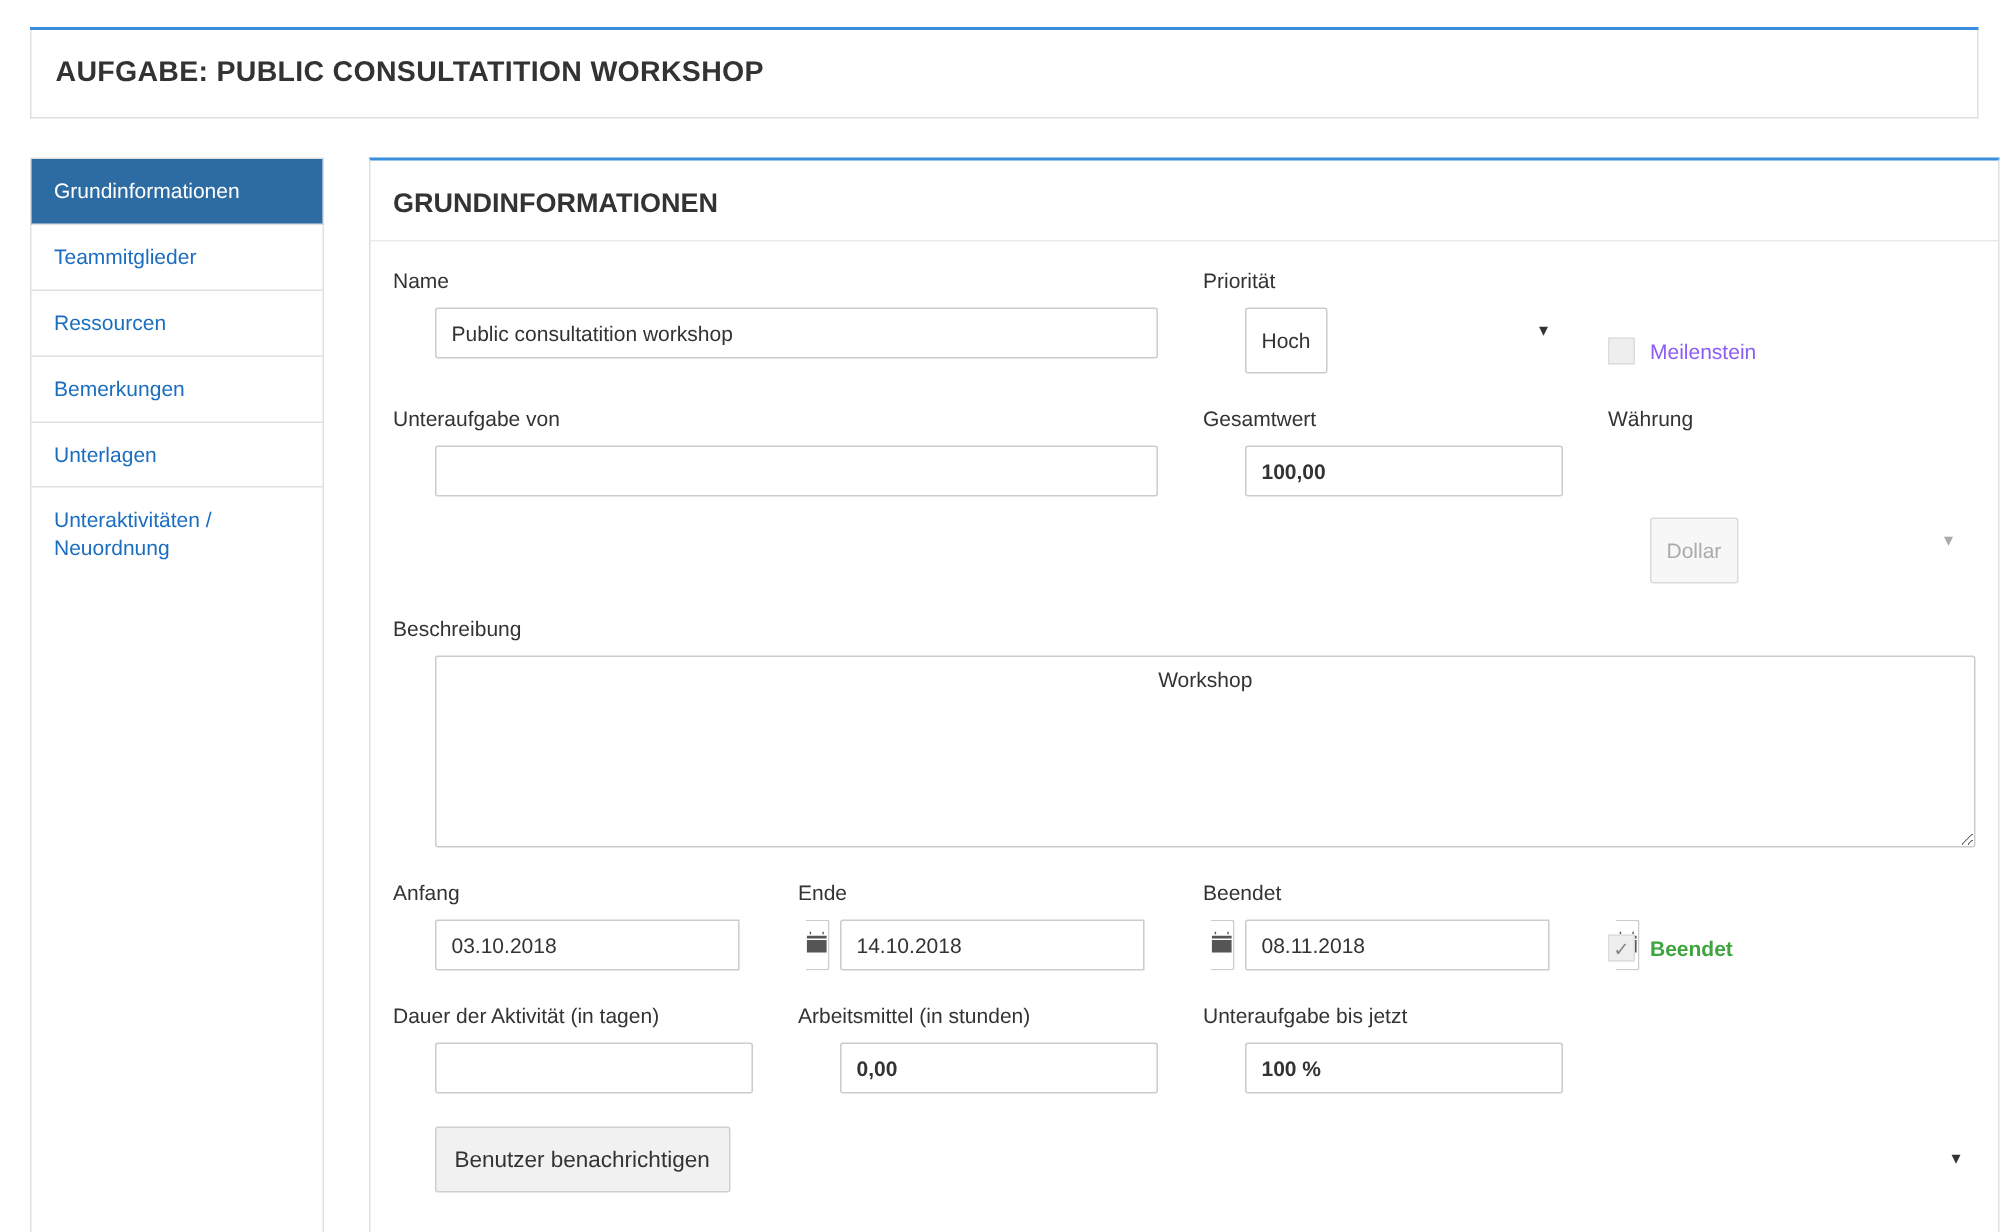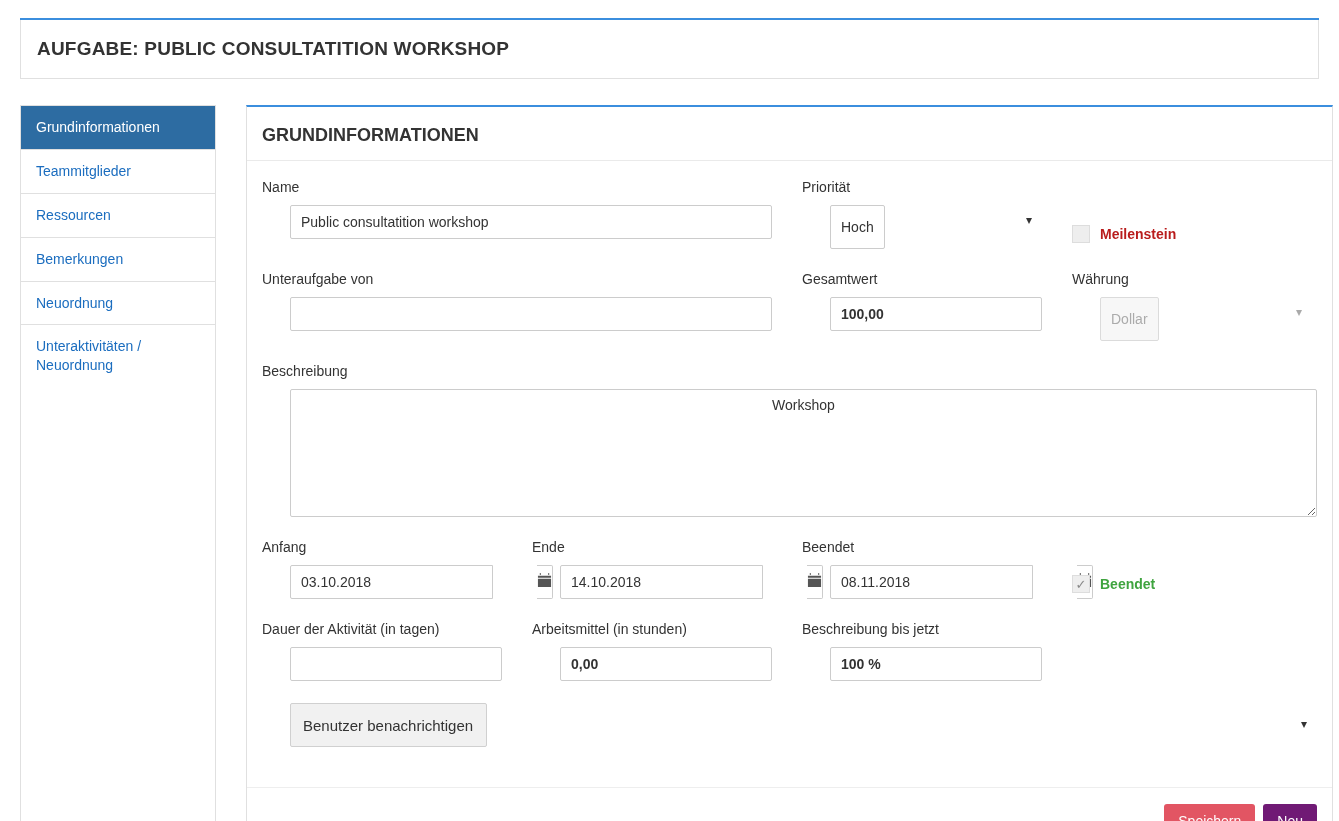--- a/index.html
+++ b/index.html
@@ -86,21 +86,21 @@
   display: flex;
   flex-direction: column;
 }
 .field label {
   font-size: 14px;
   color: #333;
   margin-bottom: 10px;
 }
 .w-wide { width: 510px; }
 .w-med { width: 240px; }
-.w-currency { width: 240px; }
+.w-currency { width: 240px; gap: 48px; }
 .w-textarea { width: 1055px; }
 .w-date { width: 240px; }
 .w-notify { width: 1055px; }
 
 input[type="text"], select, textarea {
   border: 1px solid #ccc;
   border-radius: 2px;
   padding: 7px 10px;
   font-size: 14px;
   font-family: inherit;
@@ -187,22 +187,22 @@
   align-items: center;
   justify-content: center;
   cursor: pointer;
 }
 .fake-checkbox.checked::after {
   content: "✓";
   font-size: 13px;
   color: #888;
 }
 .milestone-label {
-  color: #b91c1c;
-  font-weight: 700;
+  color: #8b5cf6;
+  font-weight: 400;
 }
 .finished-label {
   color: #3fa43f;
   font-weight: 700;
 }
 .notify-select {
   background: #f1f1f1;
   border: 1px solid #d0d0d0;
   height: 44px;
   padding: 11px 12px;
@@ -239,21 +239,21 @@
 <div class="container">
   <div class="top-rule"></div>
   <div class="page-title-bar">AUFGABE: PUBLIC CONSULTATITION WORKSHOP</div>
 
   <div class="layout">
     <div class="sidebar">
       <div class="sidebar-item active">Grundinformationen</div>
       <div class="sidebar-item">Teammitglieder</div>
       <div class="sidebar-item">Ressourcen</div>
       <div class="sidebar-item">Bemerkungen</div>
-      <div class="sidebar-item">Neuordnung</div>
+      <div class="sidebar-item">Unterlagen</div>
       <div class="sidebar-item">Unteraktivitäten / Neuordnung</div>
     </div>
 
     <div class="main">
       <div class="section-title">GRUNDINFORMATIONEN</div>
 
       <div class="form-area">
 
         <div class="row">
           <div class="field w-wide">
@@ -353,21 +353,21 @@
         <div class="row">
           <div class="field w-date">
             <label>Dauer der Aktivität (in tagen)</label>
             <input type="text" value="" style="">
           </div>
           <div class="field w-date">
             <label>Arbeitsmittel (in stunden)</label>
             <input type="text" class="bold-input" value="0,00" style="">
           </div>
           <div class="field w-date">
-            <label>Beschreibung bis jetzt</label>
+            <label>Unteraufgabe bis jetzt</label>
             <input type="text" class="bold-input" value="100 %" style="">
           </div>
         </div>
 
         <div class="row">
           <div class="field w-notify">
             <div class="select-wrap notify-wrap">
               <select class="notify-select">
                 <option>Benutzer benachrichtigen</option>
               </select>

